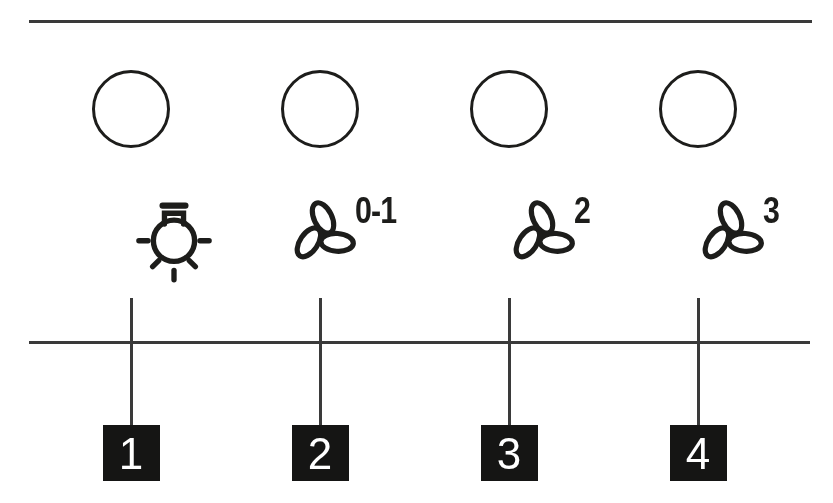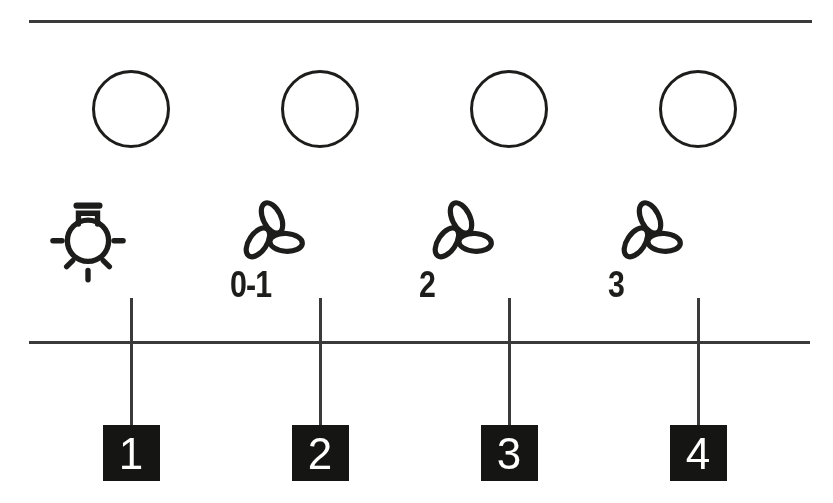--- a/index.html
+++ b/index.html
@@ -22,21 +22,21 @@
   .hline.mid{left:29px;top:341px;width:781px;}
   .col{position:absolute;top:0;height:100%;width:170px;margin-left:-85px;}
   .btn-circle{
     position:absolute;top:70px;left:50%;margin-left:-39px;
     width:78px;height:78px;box-sizing:border-box;
     border:3.5px solid var(--stroke);border-radius:50%;
     background:var(--background);
   }
   .icon-row{
     position:absolute;top:195px;left:0;width:100%;
-    display:flex;justify-content:flex-start;align-items:flex-start;flex-direction:column;
+    display:flex;justify-content:flex-end;align-items:flex-start;
   }
   .icon-row svg{display:block;}
   .bulb-svg{margin-top:2px;}
   .fan-num{
     font-weight:700;font-size:37px;line-height:1;
     color:var(--stroke);letter-spacing:-1px;
     margin:-3px 0 0 -5px;
     transform:scaleX(.82);transform-origin:left top;
     white-space:nowrap;
   }

